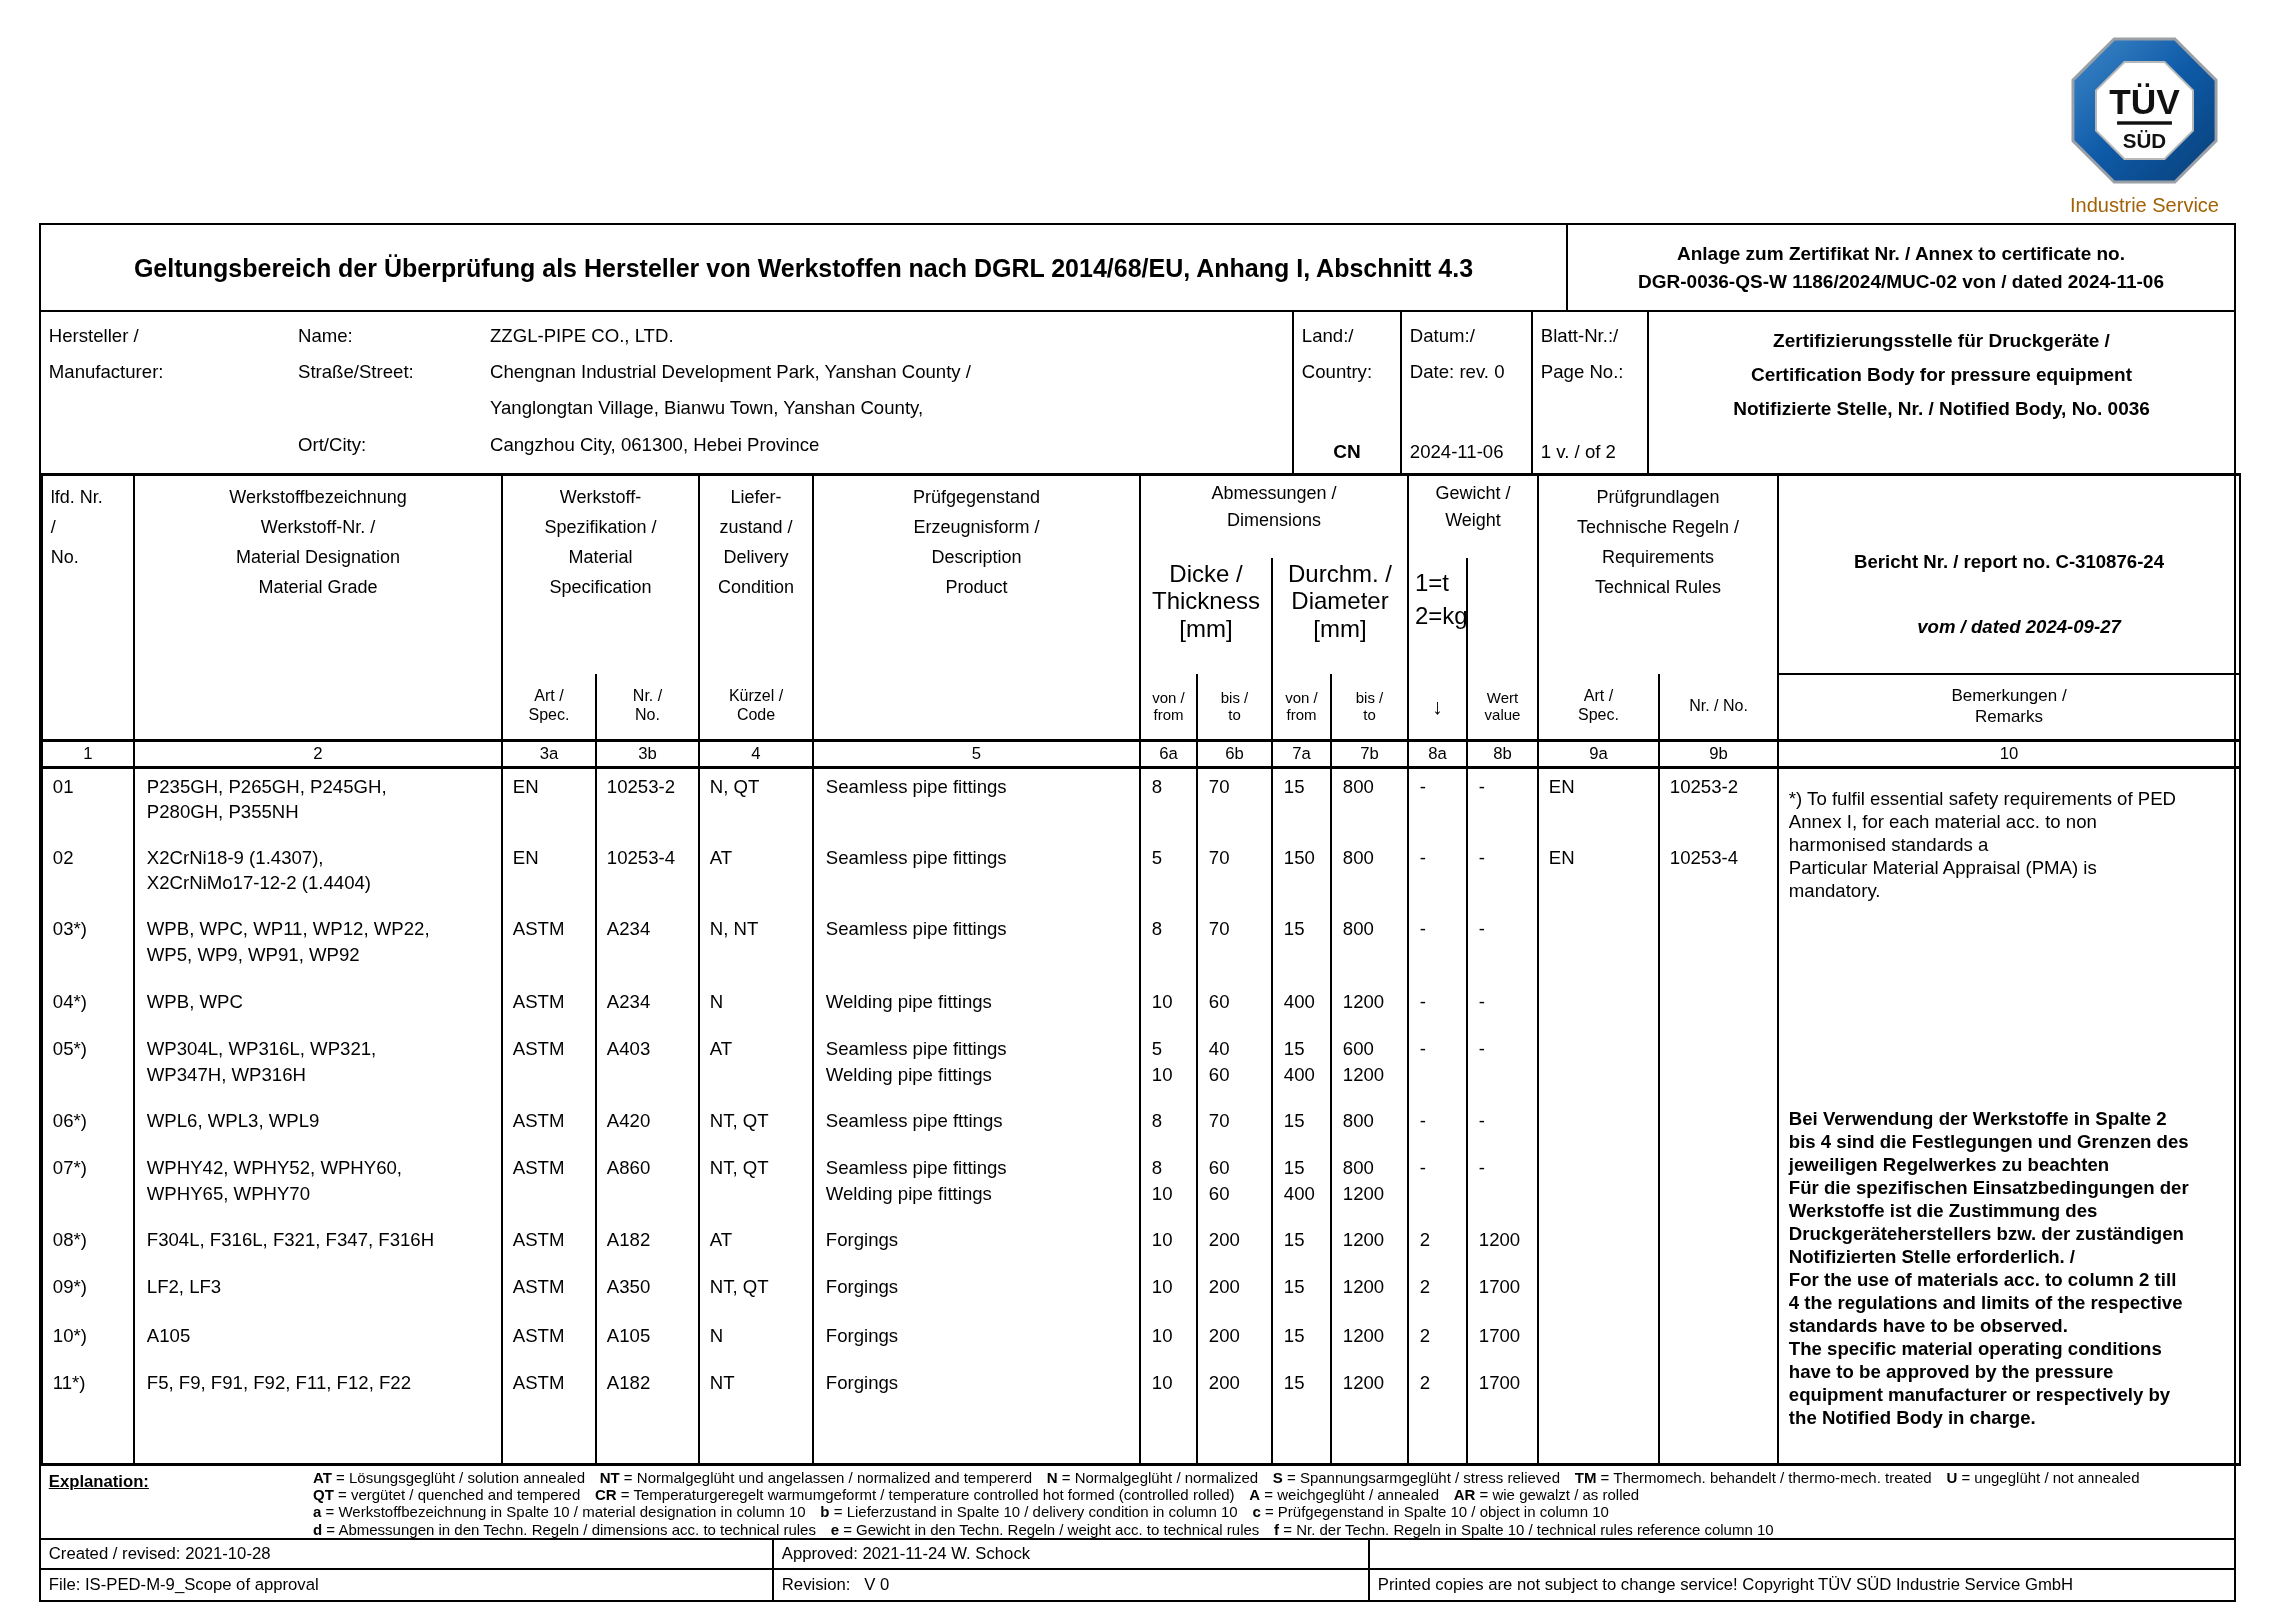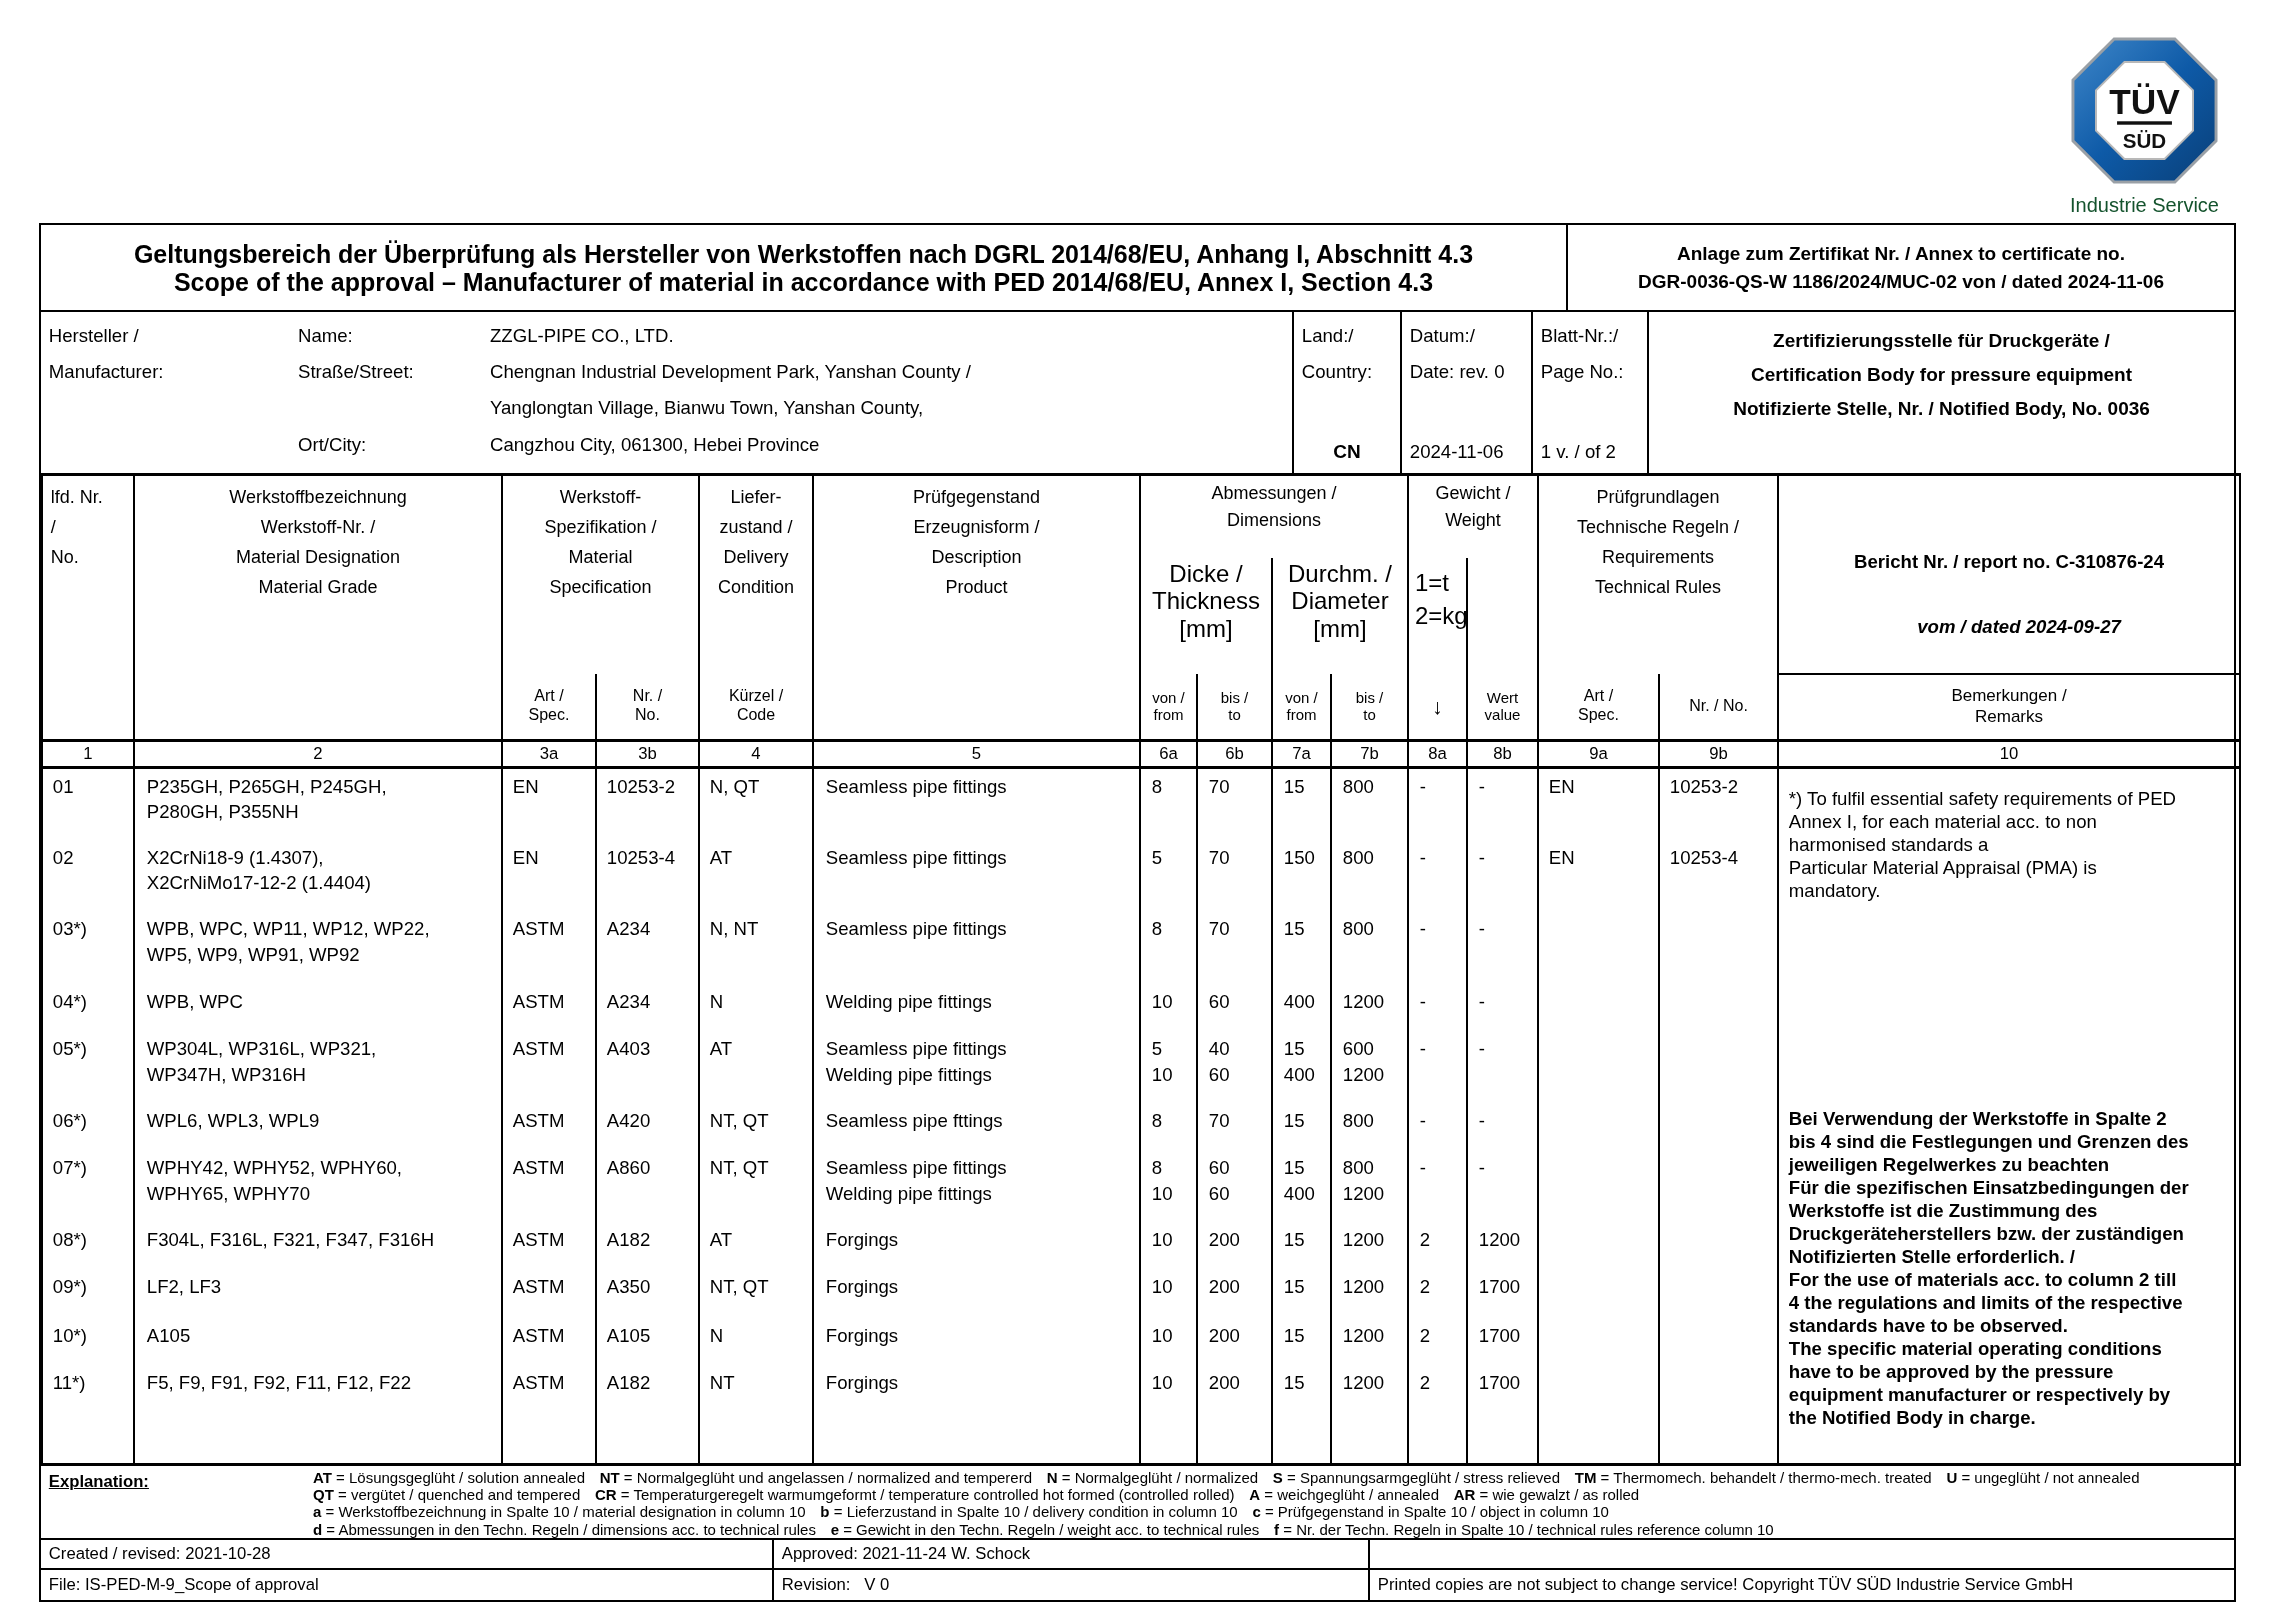--- a/index.html
+++ b/index.html
@@ -1,21 +1,21 @@
 <!DOCTYPE html>
 <html><head>
 <meta charset="utf-8">
 <style>
   html,body{margin:0;padding:0;background:#fff;}
   body{width:2293px;height:1621px;position:relative;font-family:"Liberation Sans",sans-serif;color:#000;}
   .pre{white-space:pre-line;}
 
   
   .logo{position:absolute;left:2064px;top:37px;width:161px;text-align:center;}
-  .logo-sub{margin-top:5.9px;font-size:20px;color:#14532d;white-space:nowrap;font-weight:400;}
+  .logo-sub{margin-top:5.9px;font-size:20px;color:#a16207;white-space:nowrap;font-weight:400;}
 
   
   #doc{position:absolute;left:39px;top:223px;width:2197px;border:2.9px solid #000;box-sizing:border-box;background:#fff;}
 
   
   .band1{display:flex;border-bottom:2.9px solid #000;height:87px;box-sizing:border-box;}
   .t-left{width:1527px;border-right:2px solid #000;box-sizing:border-box;display:flex;flex-direction:column;justify-content:center;text-align:center;font-weight:bold;font-size:25px;line-height:28px;}
   .t-right{flex:1;display:flex;flex-direction:column;justify-content:center;text-align:center;font-weight:bold;font-size:19px;line-height:27.4px;padding:0 3.9px;}
 
   
@@ -91,21 +91,20 @@
     <text x="75" y="113" text-anchor="middle" font-family="Liberation Sans, sans-serif" font-size="21" font-weight="bold" fill="#111">SÜD</text>
   </svg>
   <div class="logo-sub">Industrie Service</div>
 </div>
 
 <div id="doc">
 
   <div class="band1">
     <div class="t-left">
       <div>Geltungsbereich der Überprüfung als Hersteller von Werkstoffen nach DGRL 2014/68/EU, Anhang I, Abschnitt 4.3</div>
-      <div>Scope of the approval – Manufacturer of material in accordance with PED 2014/68/EU, Annex I, Section 4.3</div>
     </div>
     <div class="t-right">
       <div>Anlage zum Zertifikat Nr. / Annex to certificate no.</div>
       <div>DGR-0036-QS-W 1186/2024/MUC-02 von / dated 2024-11-06</div>
     </div>
   </div>
 
   <div class="band2">
     <div class="m1">
       <span class="abs" style="left:7.8px;top:5.9px;">Hersteller /

